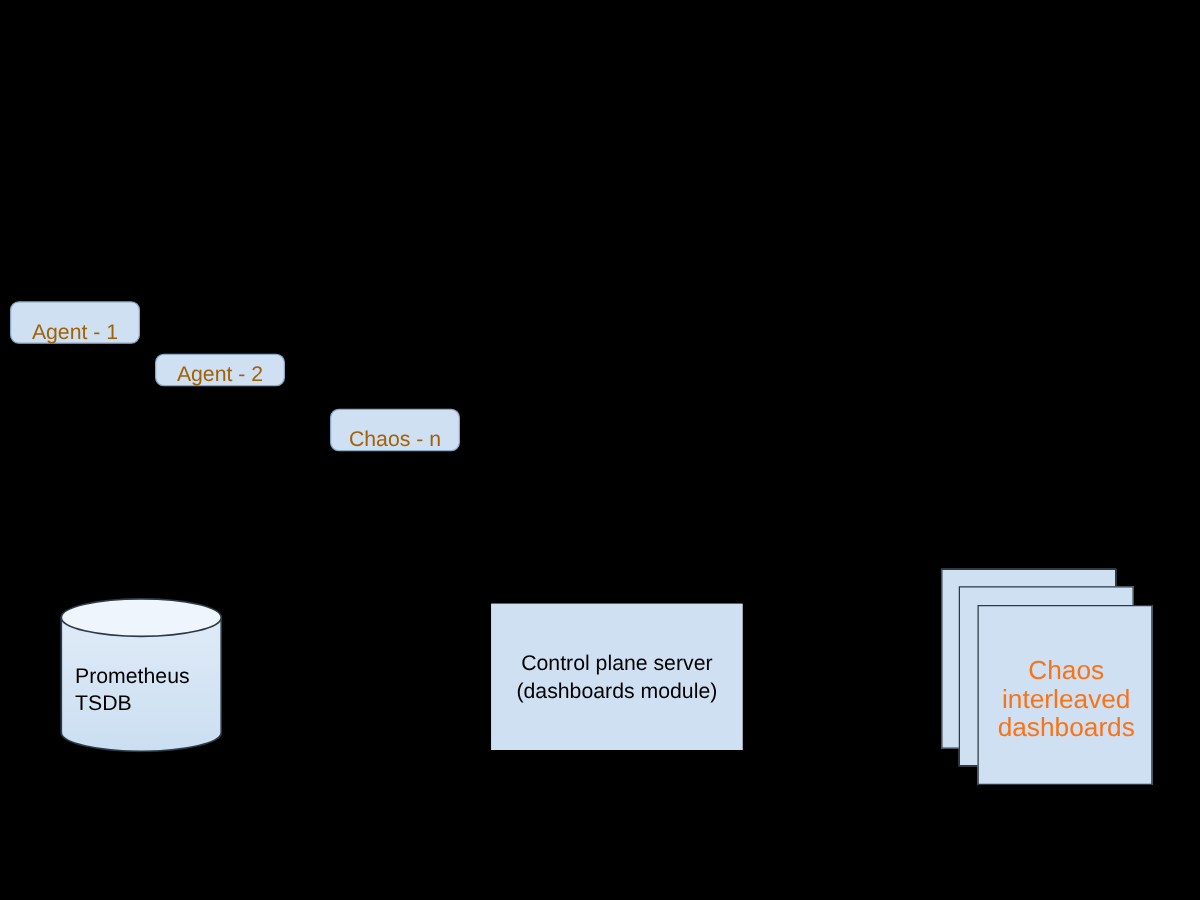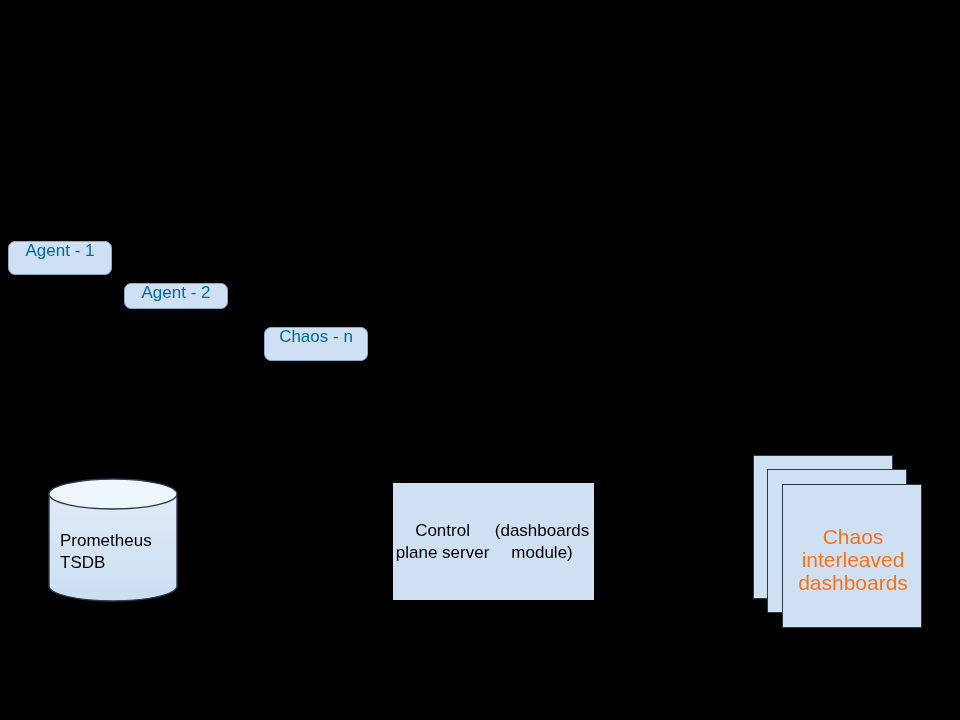--- a/index.html
+++ b/index.html
@@ -17,23 +17,23 @@
   }
 
   
   .agent-box {
     position: absolute;
     box-sizing: border-box;
     background: #cfe0f3;
     border: 1px solid #8aa8c8;
     border-radius: 7px;
     display: flex;
-    align-items: flex-start;
+    align-items: flex-end;
     justify-content: center;
-    color: #0369a1;
+    color: #a16207;
     font-size: 17px;
     line-height: 1;
     white-space: nowrap;
   }
 
   
   .cylinder {
     position: absolute;
     left: 48px;
     top: 478px;
@@ -61,20 +61,21 @@
     text-align: left;
   }
 
   
   .rect-box {
     position: absolute;
     box-sizing: border-box;
     background: #cfe0f3;
     border: 1px solid #cfe0f3;
     display: flex;
+    flex-direction: column;
     align-items: center;
     justify-content: center;
     color: #000000;
     font-size: 17px;
     line-height: 22px;
     text-align: center;
   }
 
   
   .stack {

